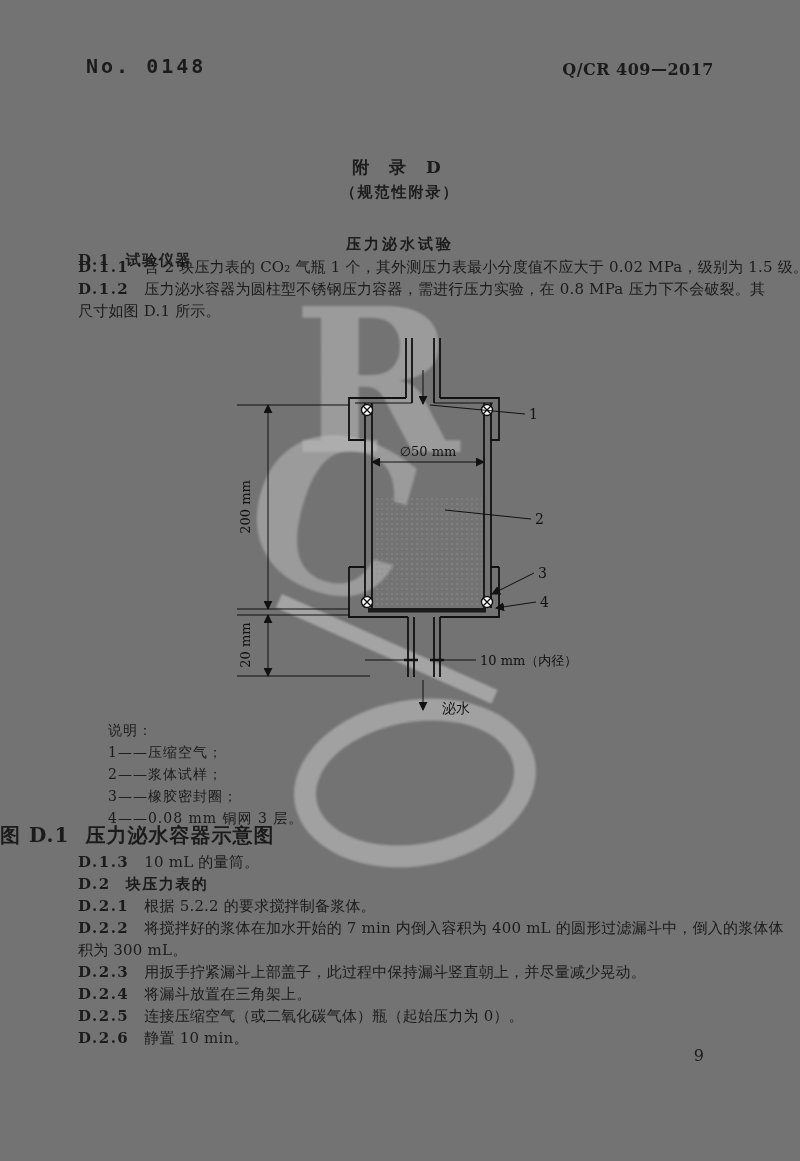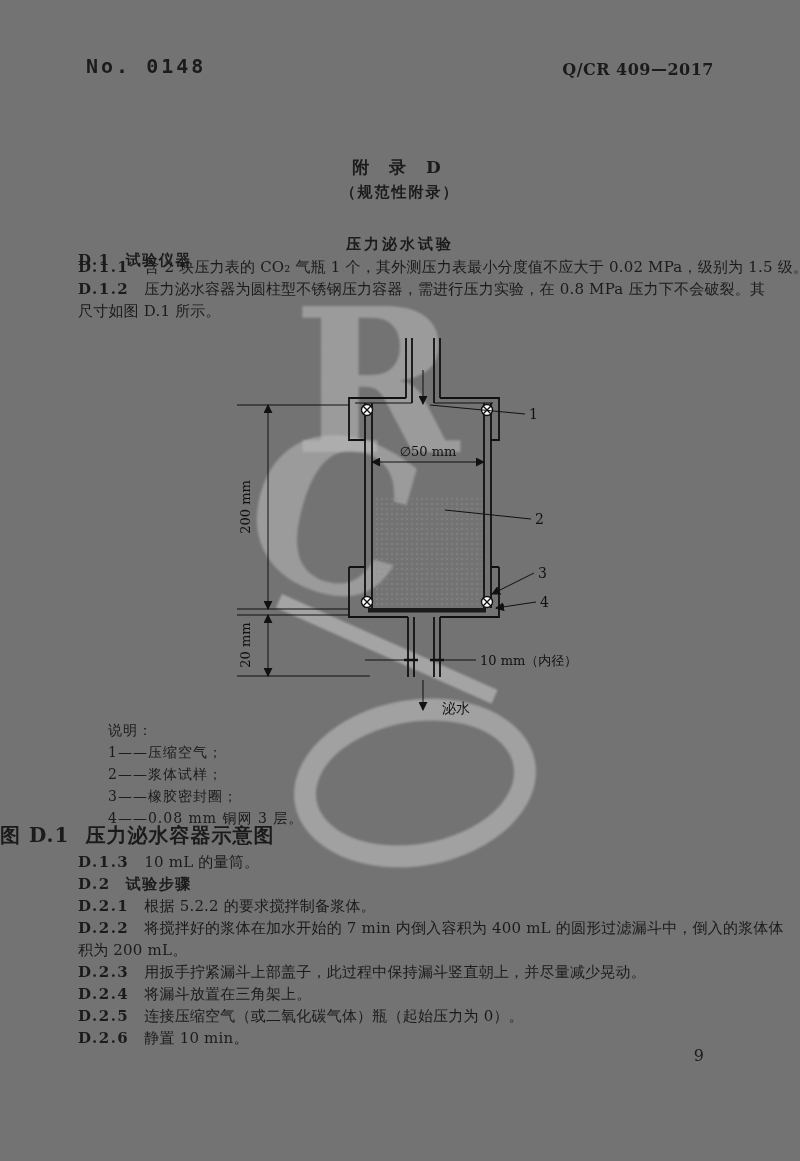--- a/index.html
+++ b/index.html
@@ -154,30 +154,30 @@
   <div class="lg" style="top:766px">2——浆体试样；</div>
   <div class="lg" style="top:788px">3——橡胶密封圈；</div>
   <div class="lg" style="top:810px">4——0.08 mm 铜网 3 层。</div>
 
   <div class="caption">图 D.1  压力泌水容器示意图</div>
 
   <div class="ln" style="top:852px">
     <span class="num">D.1.3</span><span class="txt">10 mL 的量筒。</span>
   </div>
   <div class="ln head" style="top:874px">
-    <span class="num">D.2</span><span class="txt">试验步骤</span>
+    <span class="num">D.2</span><span class="txt">块压力表的</span>
   </div>
   <div class="ln" style="top:896px">
     <span class="num">D.2.1</span><span class="txt">根据 5.2.2 的要求搅拌制备浆体。</span>
   </div>
   <div class="ln" style="top:918px">
     <span class="num">D.2.2</span><span class="txt">将搅拌好的浆体在加水开始的 7 min 内倒入容积为 400 mL 的圆形过滤漏斗中，倒入的浆体体</span>
   </div>
   <div class="ln" style="top:940px">
-    <span class="txt">积为 200 mL。</span>
+    <span class="txt">积为 300 mL。</span>
   </div>
   <div class="ln" style="top:962px">
     <span class="num">D.2.3</span><span class="txt">用扳手拧紧漏斗上部盖子，此过程中保持漏斗竖直朝上，并尽量减少晃动。</span>
   </div>
   <div class="ln" style="top:984px">
     <span class="num">D.2.4</span><span class="txt">将漏斗放置在三角架上。</span>
   </div>
   <div class="ln" style="top:1006px">
     <span class="num">D.2.5</span><span class="txt">连接压缩空气（或二氧化碳气体）瓶（起始压力为 0）。</span>
   </div>

